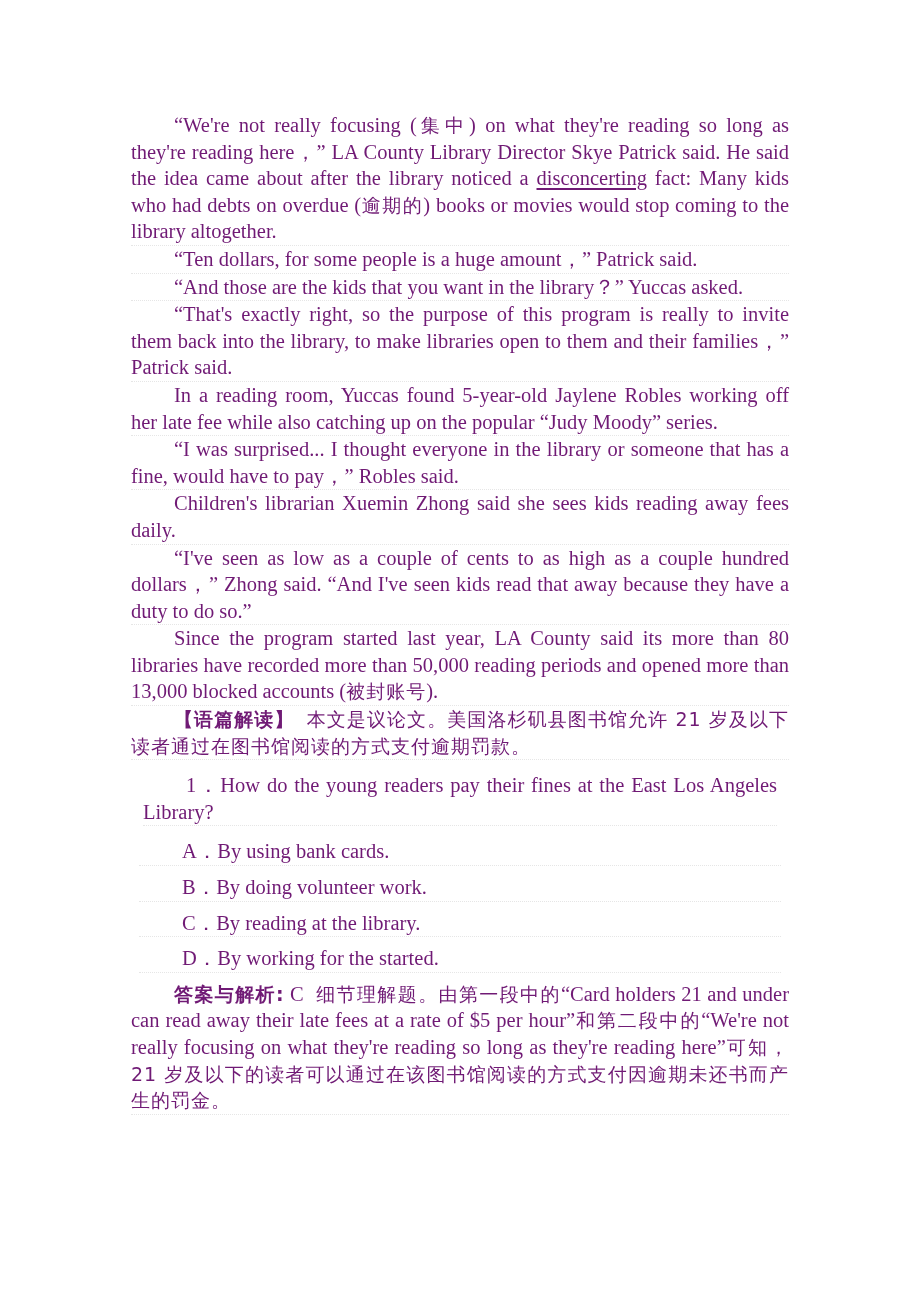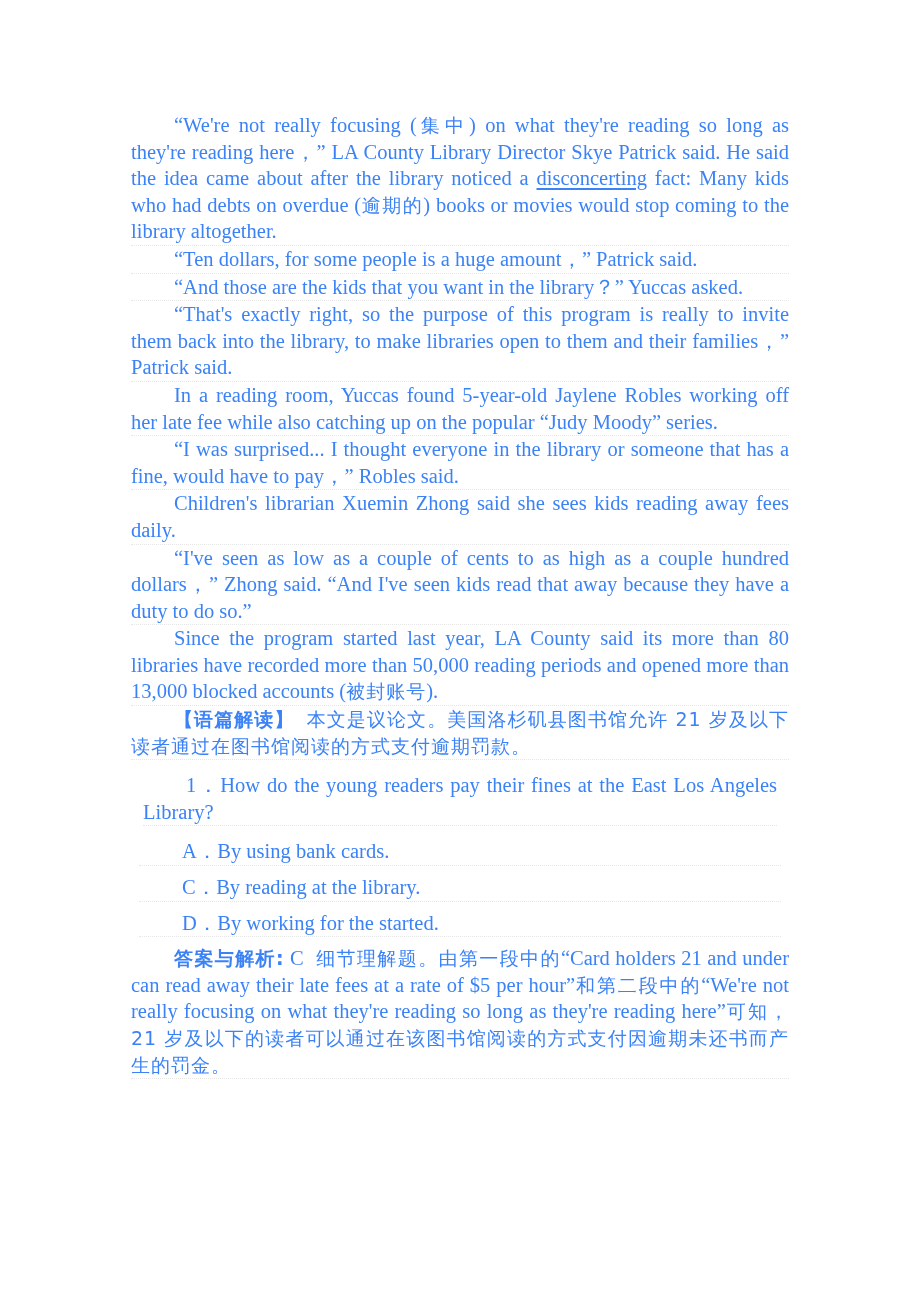--- a/index.html
+++ b/index.html
@@ -14,21 +14,21 @@
       overflow: hidden;
     }
     .page {
       position: absolute;
       left: 131px;
       top: 112px;
       width: 658px;
       font-family: "Liberation Serif", "DejaVu Serif", serif;
       font-size: 20.5px;
       line-height: 26.6px;
-      color: #3b82f6;
+      color: #701a75;
     }
     .p {
       margin: 0;
       text-align: justify;
       text-align-last: left;
       text-indent: 43px;
       border-bottom: 1px dotted #e6e6e6;
     }
     .u { text-decoration: underline; text-underline-offset: 3px; }
     .cjk { font-family: "DejaVu Sans", sans-serif; font-size: 19px; letter-spacing: 1px; }
@@ -52,18 +52,19 @@
   <p class="p">Children's librarian Xuemin Zhong said she sees kids reading away fees daily.</p>
   <p class="p">“I've seen as low as a couple of cents to as high as a couple hundred dollars，” Zhong said. “And I've seen kids read that away because they have a duty to do so.”</p>
 
   <p class="p"><span>Since the program started last year, LA County said its more than 80 libraries have recorded more than 50,000 reading periods and opened more than 13,000 blocked accounts (</span><span class="cjk">被封账号</span><span>).</span></p>
 
   <p class="p"><span class="cjk bold">【语篇解读】</span><span class="sp"></span><span class="cjk">本文是议论文。美国洛杉矶县图书馆允许 21 岁及以下读者通过在图书馆阅读的方式支付逾期罚款。</span></p>
 
   <p class="q"><span>1．</span><span>How do the young readers pay their fines at the East Los Angeles Library?</span></p>
 
   <p class="option"><span>A．</span><span>By using bank cards.</span></p>
+  <p class="option"><span>B．</span><span>By doing volunteer work.</span></p>
   <p class="option"><span>C．</span><span>By reading at the library.</span></p>
   <p class="option"><span>D．</span><span>By working for the started.</span></p>
 
   <p class="p"><span class="cjk bold">答案与解析:</span> <span>C</span><span class="sp"></span><span class="cjk">细节理解题。由第一段中的</span><span>“Card holders 21 and under can read away their late fees at a rate of $5 per hour”</span><span class="cjk">和第二段中的</span><span>“We're not really focusing on what they're reading so long as they're reading here”</span><span class="cjk">可知，21 岁及以下的读者可以通过在该图书馆阅读的方式支付因逾期未还书而产生的罚金。</span></p>
 
 </div>
 
 </body></html>

